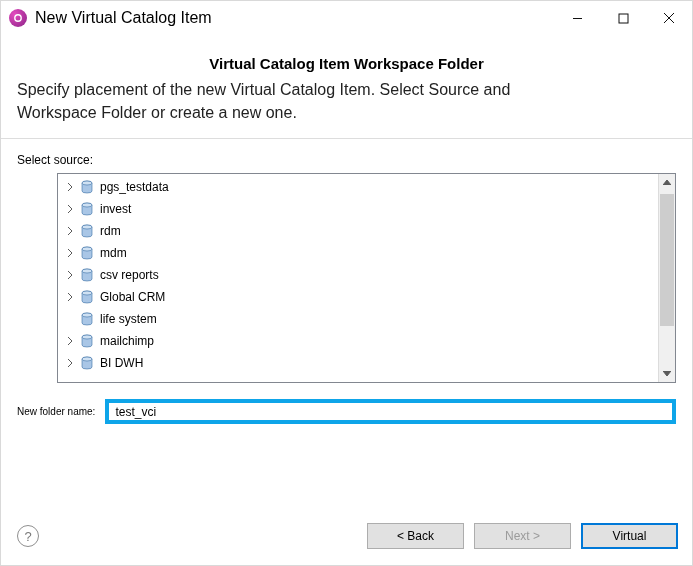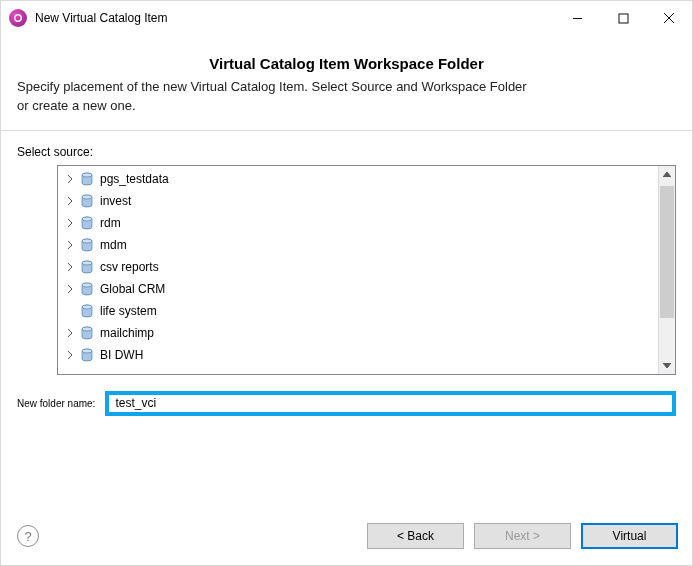--- a/index.html
+++ b/index.html
@@ -1,27 +1,27 @@
 <!DOCTYPE html>
 <html><head>
 <meta charset="utf-8">
 <style>
   * { box-sizing: border-box; font-family: "Segoe UI", Tahoma, sans-serif; }
   body { margin: 0; width: 693px; height: 566px; background: #fff; color: #000; font-size: 12px; }
   .titlebar { height: 34px; display: flex; align-items: center; padding: 0 0 0 8px; }
   .titlebar .app-icon { width: 18px; height: 18px; border-radius: 50%; background: radial-gradient(circle at 30% 30%, #e44bbf, #8a2387); margin-right: 8px; display:flex; align-items:center; justify-content:center;}
   .titlebar .app-icon svg { width:10px; height:10px;}
-  .titlebar .title { flex: 0 0 auto; font-size: 12px; }
+  .titlebar .title { flex: 0 0 auto; font-size: 16px; }
   .titlebar .spacer { flex: 1; }
   .winbtns { display: flex; height: 100%; }
   .winbtn { width: 46px; display: flex; align-items: center; justify-content: center; }
   .winbtn svg { stroke: #111; stroke-width: 1; fill: none; }
   .header { padding: 8px 16px 14px 16px; border-bottom: 1px solid #ddd; }
   .header h1 { font-size: 15px; font-weight: 600; margin: 12px 0 6px 0; text-align: center; }
-  .header p { font-size: 13px; margin: 4px 0 0 0; color: #222; line-height: 1.45; max-width: 520px;}
+  .header p { font-size: 16px; margin: 4px 0 0 0; color: #222; line-height: 1.45; max-width: 520px;}
   .body { padding: 14px 16px 10px 16px; }
   .label { font-size: 12px; margin-bottom: 6px; display: block; }
   .treebox { border: 1px solid #828790; height: 210px; position: relative; display:flex;margin-left:40px; }
   .tree { flex:1; overflow: hidden; padding: 2px 0; }
   .tree-row { display: flex; align-items: center; height: 22px; padding-left: 6px; }
   .arrow { width: 12px; height: 12px; display:flex; align-items:center; justify-content:center; margin-right: 4px;}
   .arrow svg { stroke:#5a5a5a; fill:none; stroke-width:1;}
   .dbicon { width: 14px; height: 14px; margin-right: 6px; display:flex; align-items:center; justify-content:center;}
   .dbicon svg { fill:#7aa7d8; stroke:#3a6ea5; stroke-width:0.6;}
   .rowtxt { font-size: 12px; }

